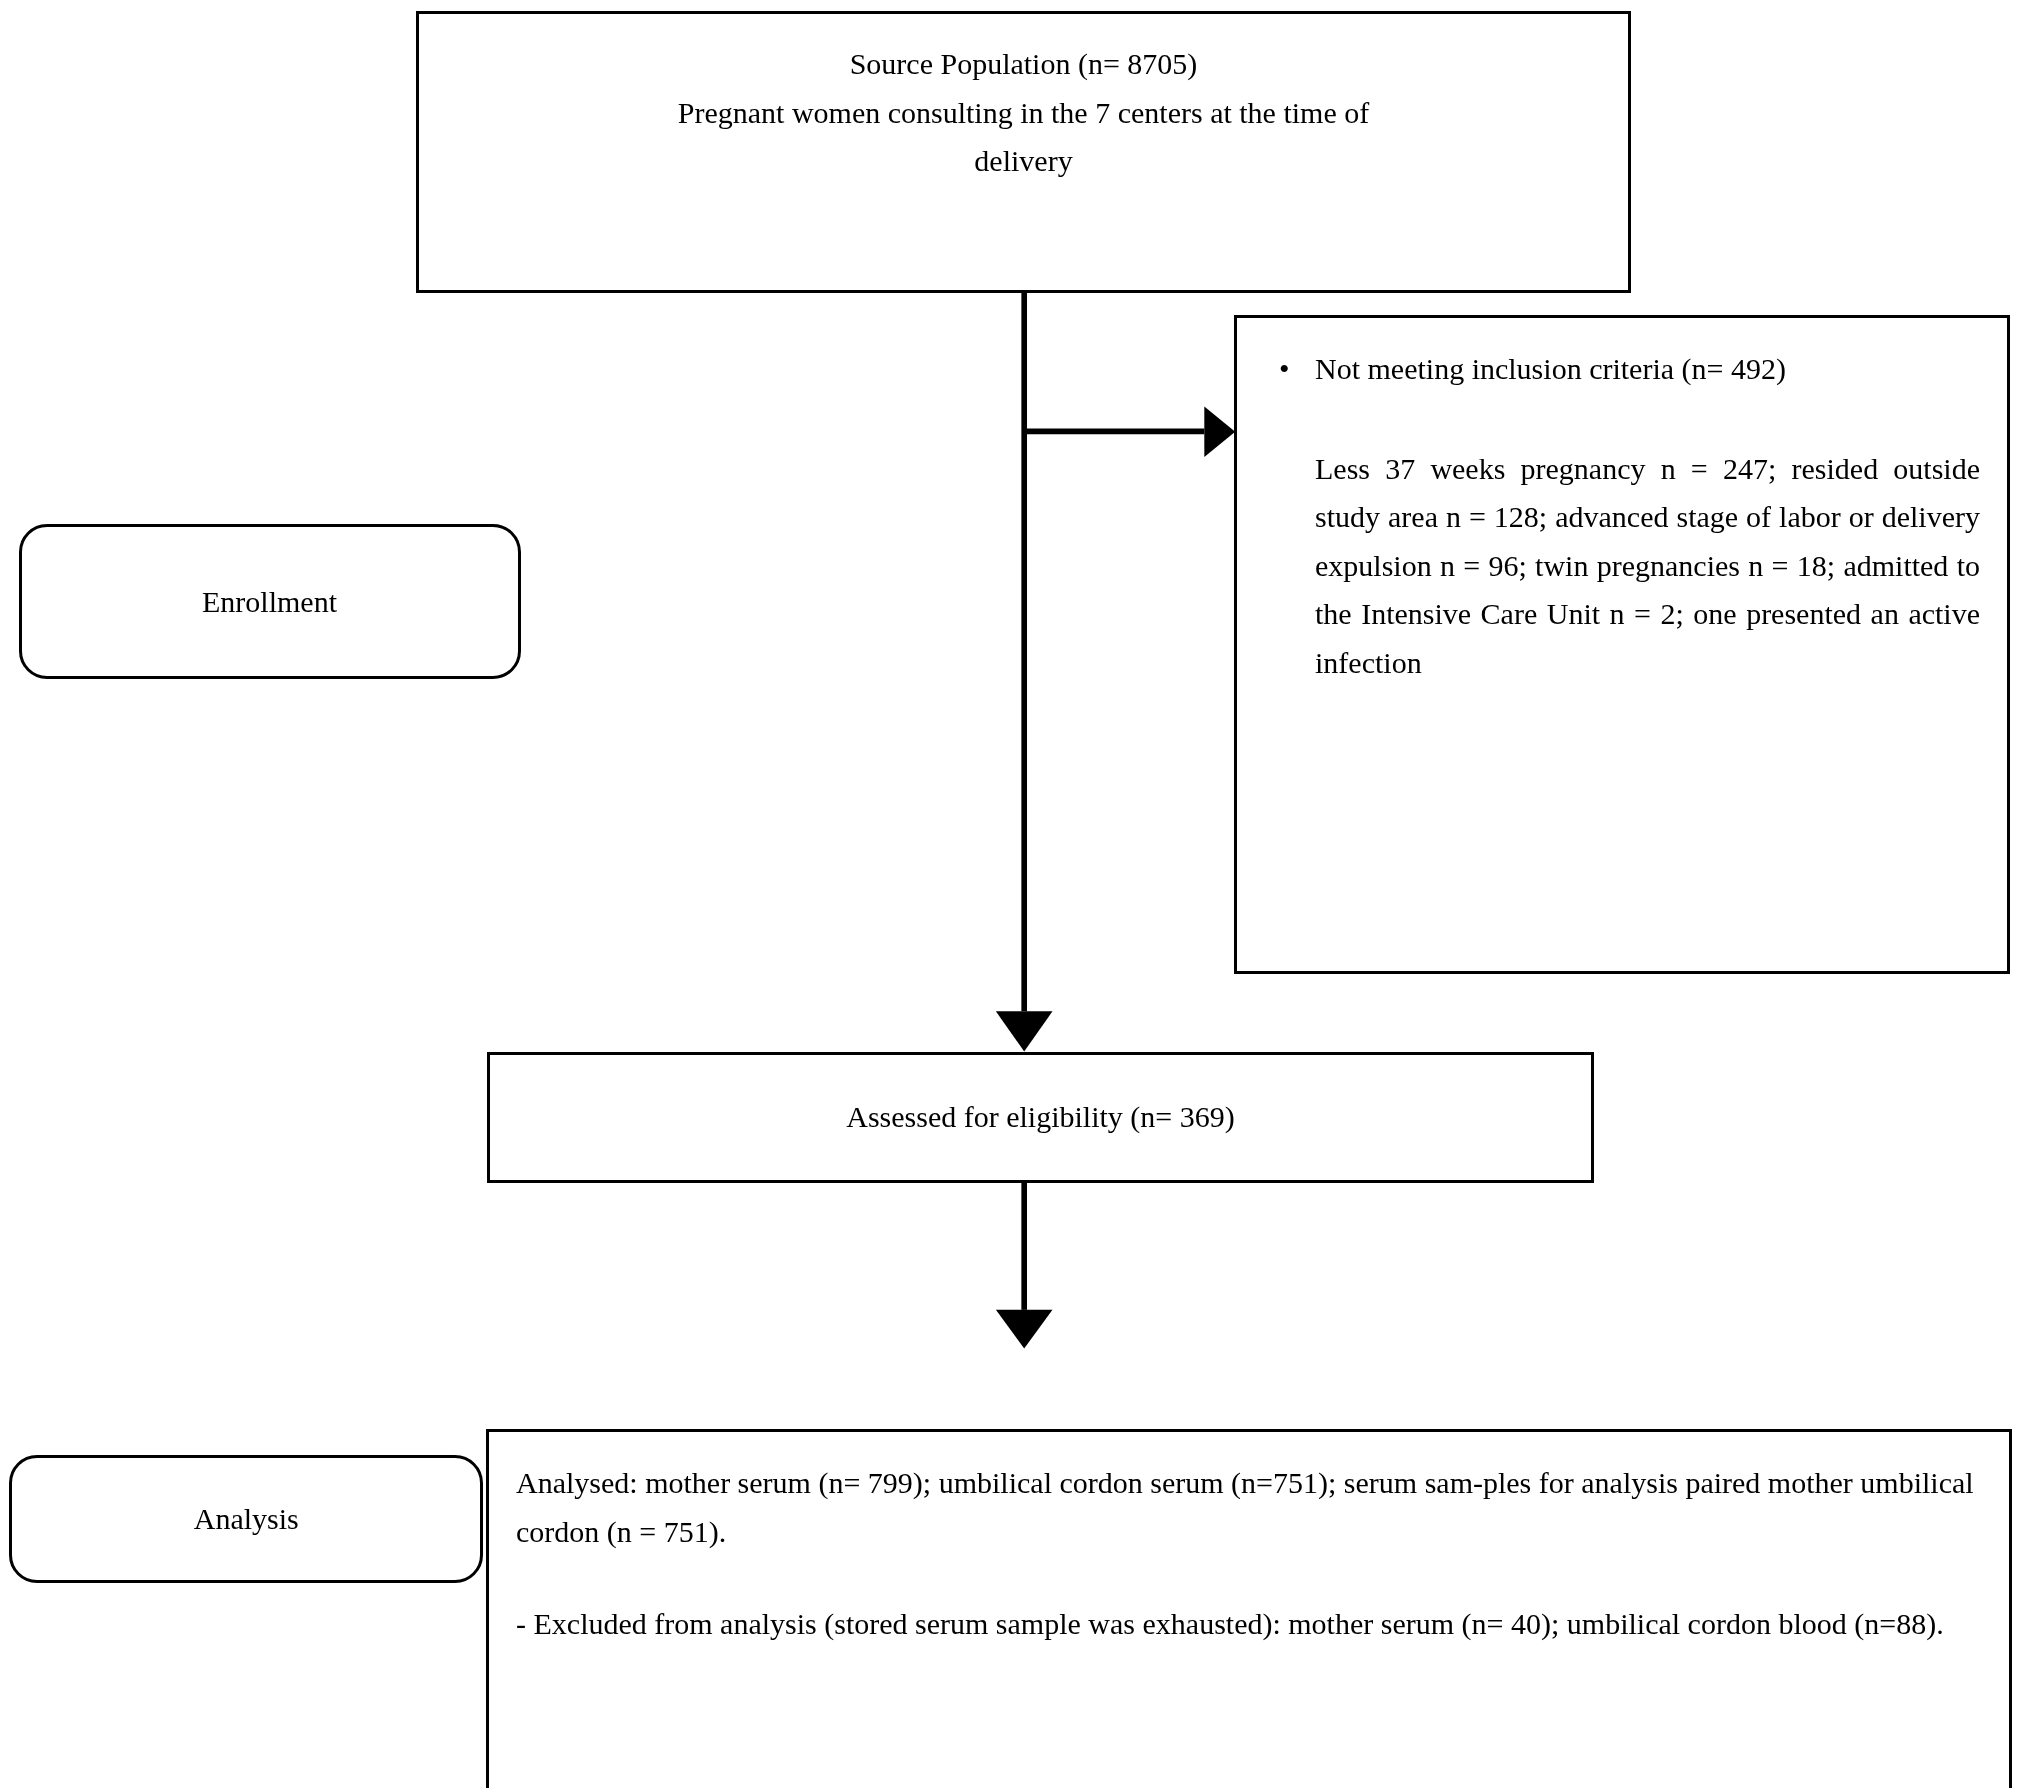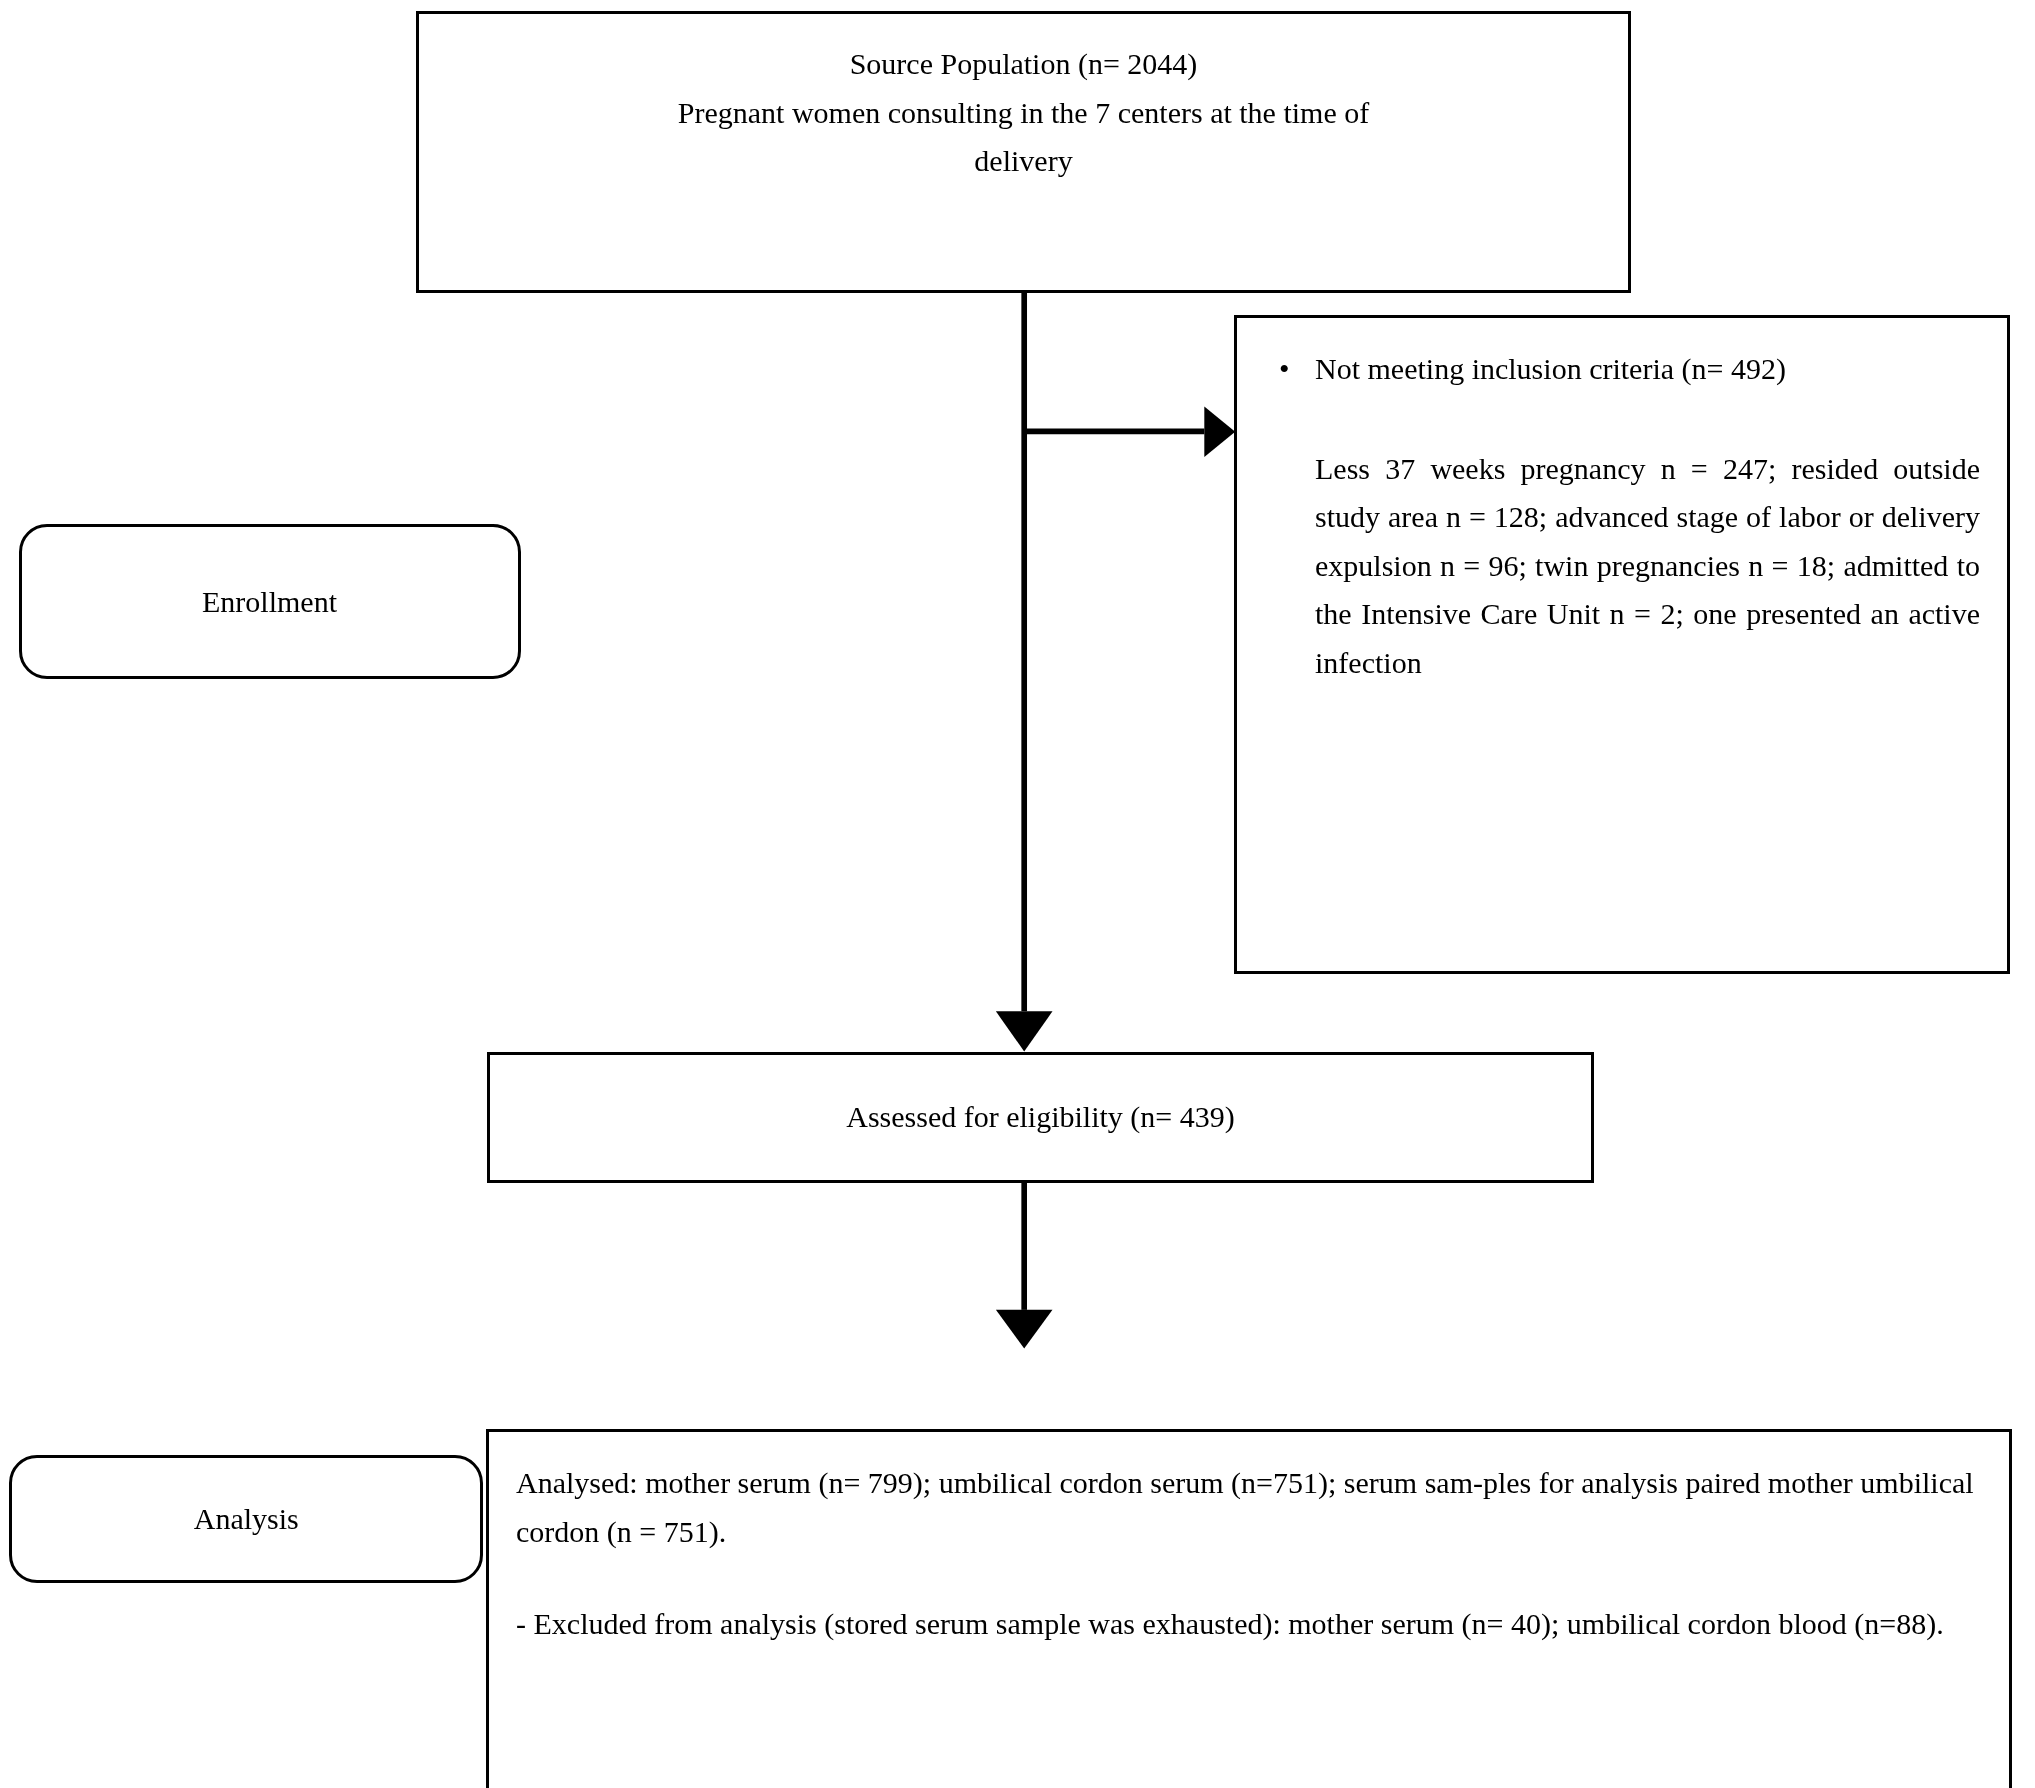--- a/index.html
+++ b/index.html
@@ -129,21 +129,21 @@
     </g>
 
     <g>
       <line x1="1990" y1="2298" x2="1990" y2="2545" stroke="#000000" stroke-width="11"></line>
       <polygon points="1935,2545 2045,2545 1990,2620" fill="#000000"></polygon>
     </g>
   </svg>
 
   <div class="box" style="left:416px; top:11.3px; width:1215px; height:282px;">
     <div class="source-inner">
-      <div class="txt center">Source Population (n= 2044)</div>
+      <div class="txt center">Source Population (n= 8705)</div>
       <div class="txt center">Pregnant women consulting in the 7 centers at the time of</div>
       <div class="txt center">delivery</div>
     </div>
   </div>
 
   <div class="stage-pill" style="left:18.5px; top:524px; width:502px; height:155px;">
     <span class="stage-label">Enrollment</span>
   </div>
 
   <div class="box" style="left:1234px; top:315px; width:776px; height:659px;">
@@ -152,21 +152,21 @@
         <span class="bullet-dot">•</span>
         <span class="bullet-text">Not meeting inclusion criteria (n= 492)</span>
       </div>
       <div class="gap-md"></div>
       <div class="txt justify" style="padding-left:36px;">Less 37 weeks pregnancy n = 247; resided outside study area n = 128; advanced stage of labor or delivery expulsion n = 96; twin pregnancies n = 18; admitted to the Intensive Care Unit n = 2; one presented an active infection</div>
     </div>
   </div>
 
   <div class="box" style="left:487px; top:1052px; width:1107px; height:131px;">
     <div class="elig-inner">
-      <div class="txt center">Assessed for eligibility (n= 439)</div>
+      <div class="txt center">Assessed for eligibility (n= 369)</div>
     </div>
   </div>
 
   <div class="stage-pill" style="left:9.3px; top:1455px; width:474px; height:128px;">
     <span class="stage-label">Analysis</span>
   </div>
 
   <div class="box" style="left:486px; top:1429px; width:1526px; height:426px;">
     <div class="analysis-inner">
       <div class="txt left">Analysed: mother serum (n= 799); umbilical cordon serum (n=751); serum sam-ples for analysis paired mother umbilical cordon (n = 751).</div>

